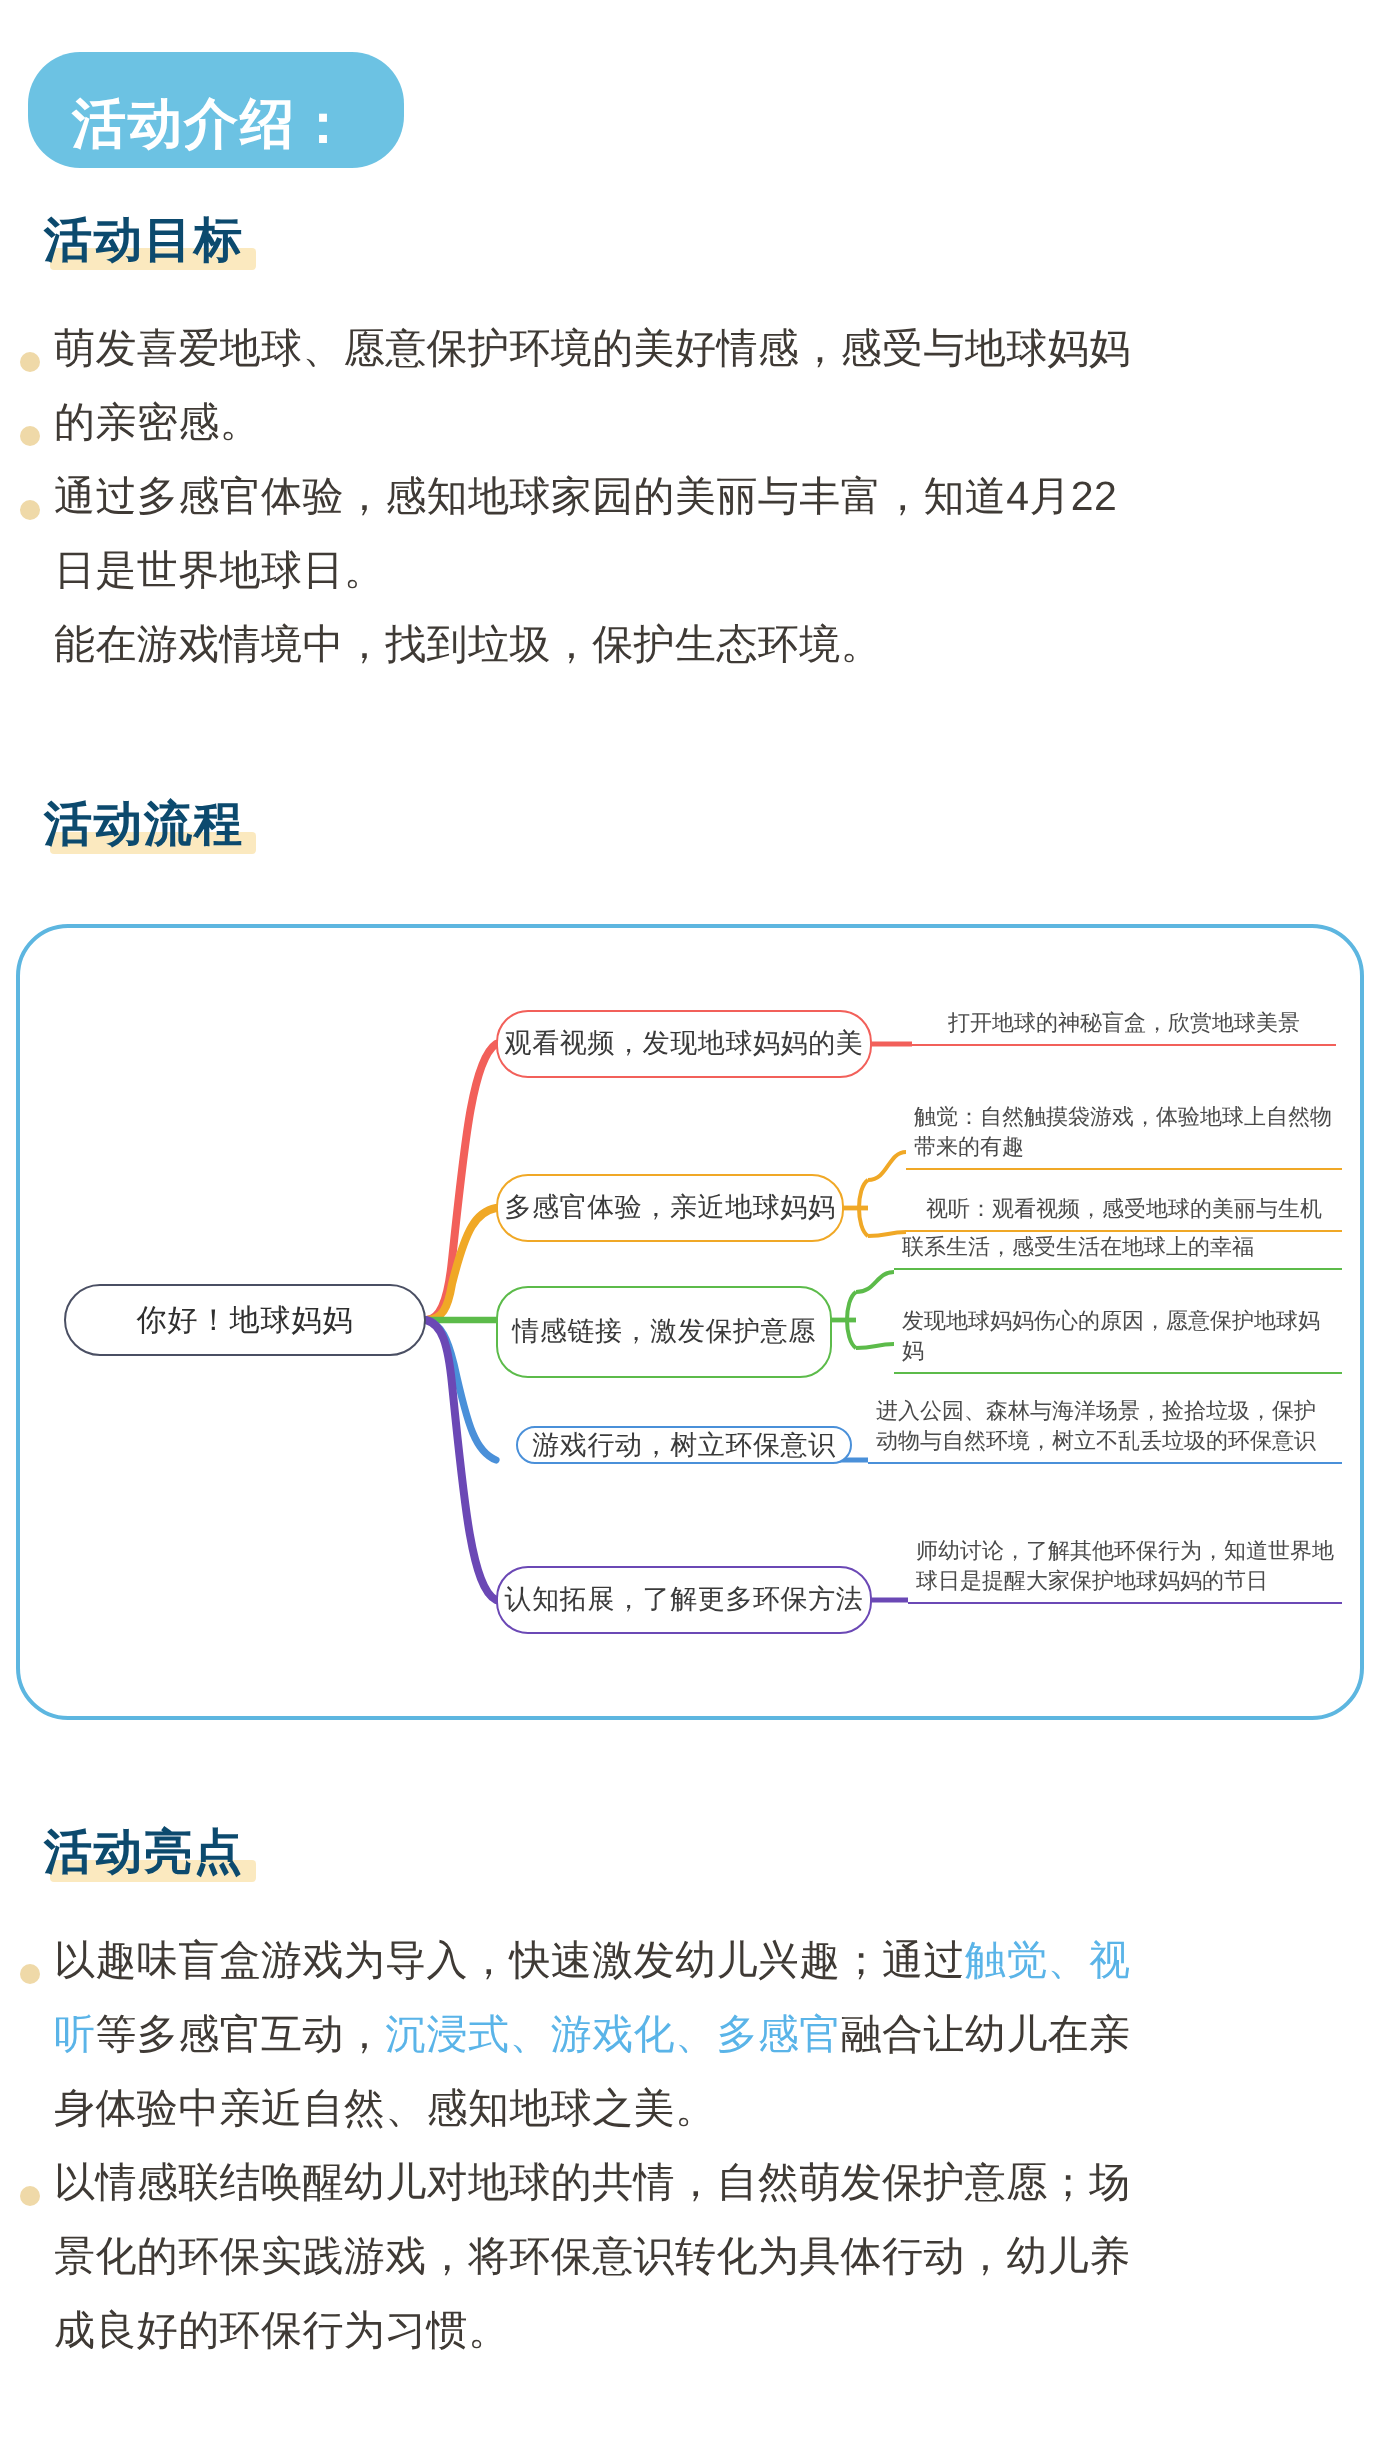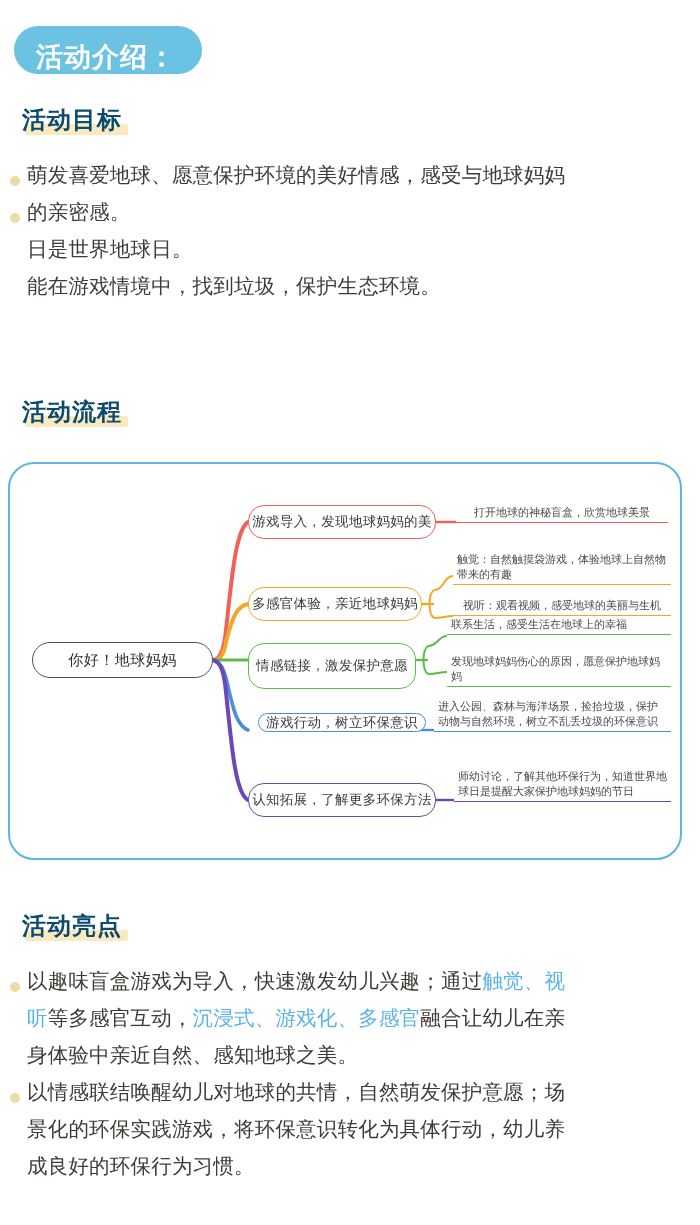--- a/index.html
+++ b/index.html
@@ -9,21 +9,21 @@
     font-family:"Liberation Sans","DejaVu Sans",sans-serif;
     color:#3f3a35;
     overflow:hidden;
     position:relative;
   }
   .page{position:relative;width:700px;height:1225px;}
 
   
   .badge{
     position:absolute;left:14px;top:26px;
-    height:48px;min-width:172px;
+    height:58px;min-width:172px;
     background:#6cc2e3;
     border-radius:26px;
     display:flex;align-items:center;
     padding:13px 26px 0 22px;
     box-sizing:border-box;
   }
   .badge-text{
     color:#ffffff;font-size:27px;font-weight:bold;letter-spacing:1px;
     white-space:nowrap;
   }
@@ -101,20 +101,24 @@
   <div class="blist" style="top:156px;">
     <div class="bitem">
       <span class="dot"></span>
       <span class="btxt">萌发喜爱地球、愿意保护环境的美好情感，感受与地球妈妈</span>
     </div>
     <div class="bitem">
       <span class="dot"></span>
       <span class="btxt">的亲密感。</span>
     </div>
     <div class="bitem">
+      <span class="dot"></span>
+      <span class="btxt">通过多感官体验，感知地球家园的美丽与丰富，知道4月22</span>
+    </div>
+    <div class="bitem">
       <span class="dot hidden"></span>
       <span class="btxt">日是世界地球日。</span>
     </div>
     <div class="bitem">
       <span class="dot hidden"></span>
       <span class="btxt">能在游戏情境中，找到垃圾，保护生态环境。</span>
     </div>
   </div>
 
   <div class="sec-head" style="left:22px;top:396px;">
@@ -151,21 +155,21 @@
       <path d="M406,266 L424,266" stroke="#4a90d9" stroke-width="2.4" fill="none"></path>
 
       <path d="M426,336 L444,336" stroke="#6b48b5" stroke-width="2.4" fill="none"></path>
     </svg>
 
     <div class="node root" style="left:22px;top:178px;width:181px;height:36px;">
       <span>你好！地球妈妈</span>
     </div>
 
     <div class="node b-node" style="left:238px;top:41px;width:188px;height:34px;border-color:#f2605a;">
-      <span>游戏导入，发现地球妈妈的美</span>
+      <span>观看视频，发现地球妈妈的美</span>
     </div>
     <div class="leaf ctr" style="left:446px;top:40px;width:212px;border-bottom-color:#f2605a;">
       <span>打开地球的神秘盲盒，欣赏地球美景</span>
     </div>
 
     <div class="node b-node" style="left:238px;top:123px;width:174px;height:34px;border-color:#f0a826;">
       <span>多感官体验，亲近地球妈妈</span>
     </div>
     <div class="leaf" style="left:443px;top:87px;width:218px;border-bottom-color:#f0a826;">
       <span>触觉：自然触摸袋游戏，体验地球上自然物带来的有趣</span>

